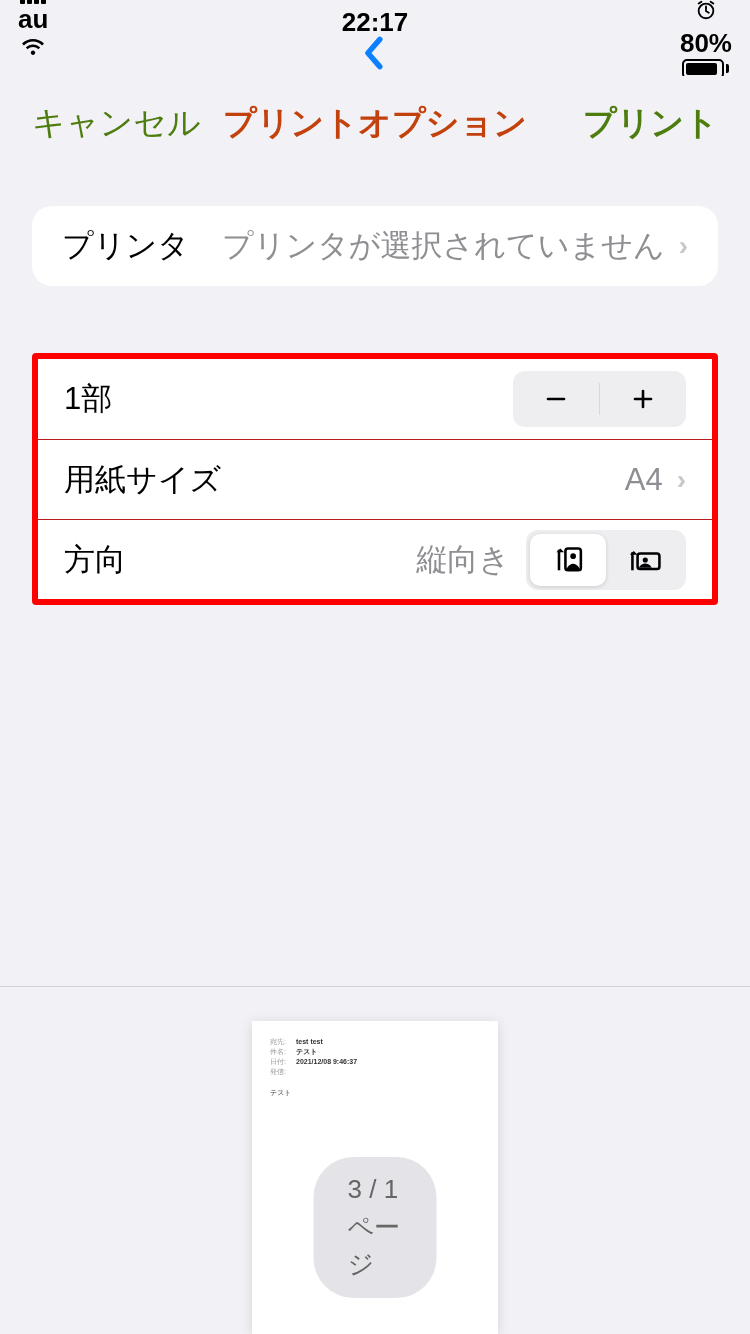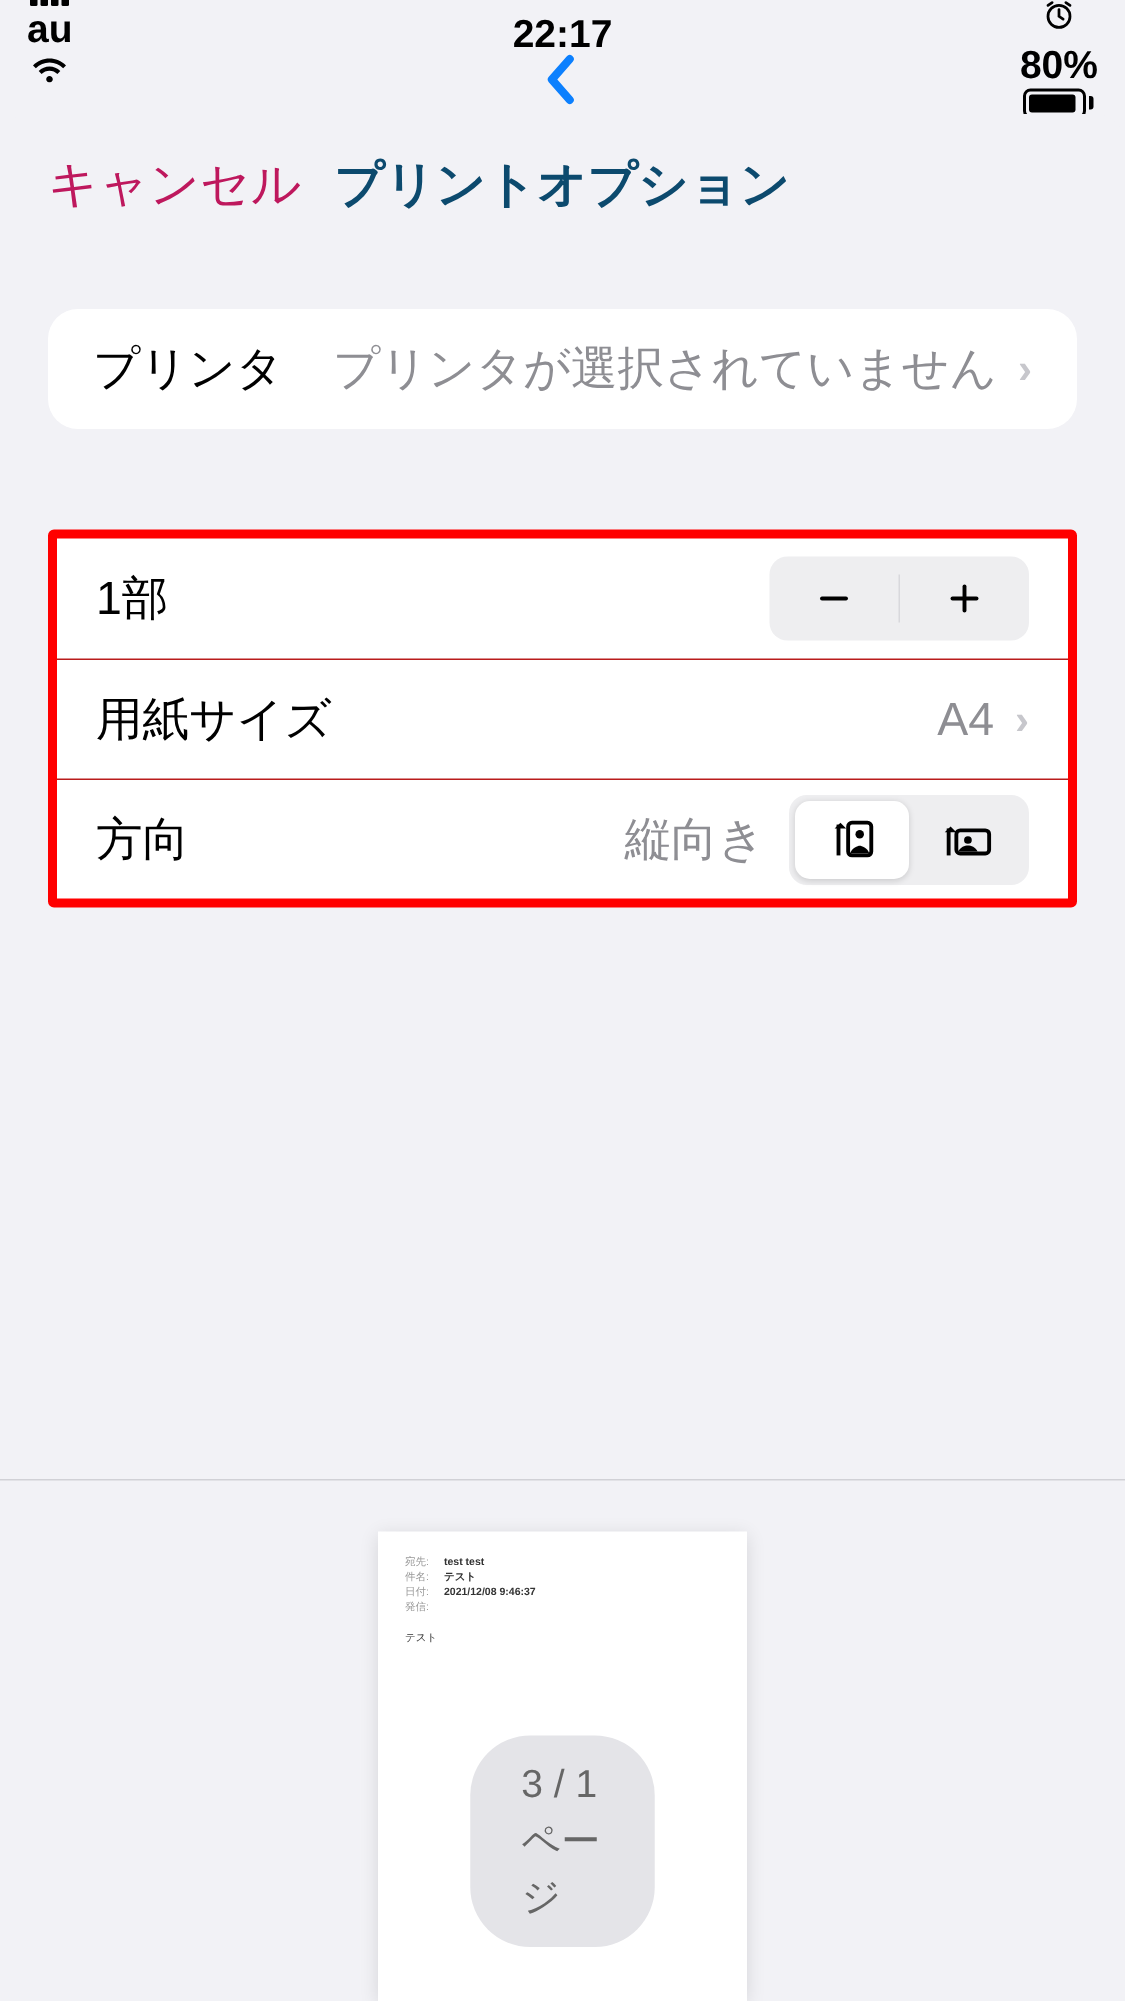--- a/index.html
+++ b/index.html
@@ -64,28 +64,28 @@
       border-radius: 20px 20px 0 0;
     }
     .modal-header {
       height: 94px;
       display: flex;
       align-items: center;
       justify-content: space-between;
       padding: 0 32px;
     }
     .modal-header .cancel, .modal-header .print {
-      color: #be185d;
+      color: #4d7c0f;
       font-size: 33px;
     }
     .modal-header .print { font-weight: 600; }
     .modal-header .title {
       font-size: 33px;
       font-weight: 700;
-      color: #0c4a6e;
+      color: #c2410c;
       position: absolute;
       left: 50%;
       transform: translateX(-50%);
     }
 
     
     .group {
       margin: 36px 32px 0 32px;
       background: #fff;
       border-radius: 20px;
@@ -261,20 +261,21 @@
     <span><svg width="30" height="20" viewBox="0 0 20 12">
           <path d="M2 2l8 7 8-7" stroke="#c4c4c6" stroke-width="3" fill="none" stroke-linecap="round" stroke-linejoin="round"></path>
         </svg></span>
   </div>
 </div>
 
 <div class="sheet">
   <div class="modal-header">
     <span class="cancel">キャンセル</span>
     <span class="title">プリントオプション</span>
+    <span class="print">プリント</span>
   </div>
 
   <div class="group">
     <div class="row">
       <span class="label">プリンタ</span>
       <span class="value">プリンタが選択されていません</span>
       <span class="chevron">›</span>
     </div>
   </div>
 

